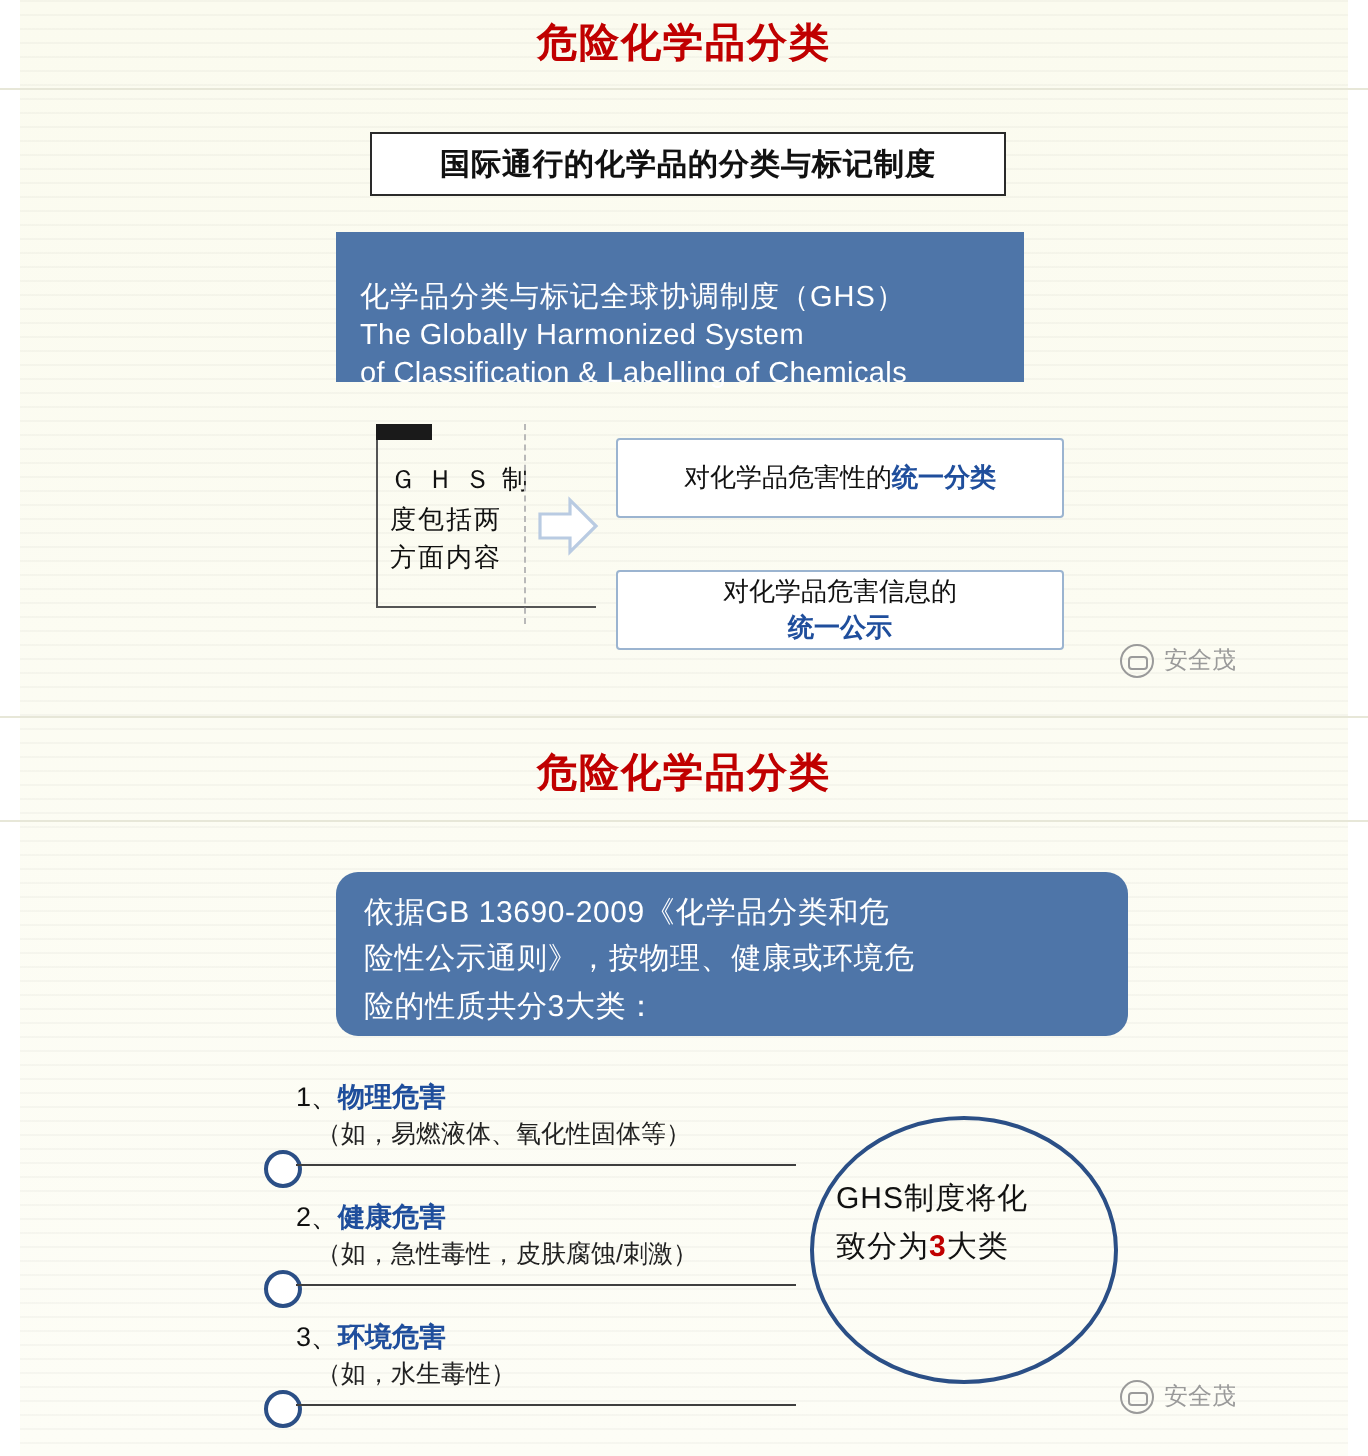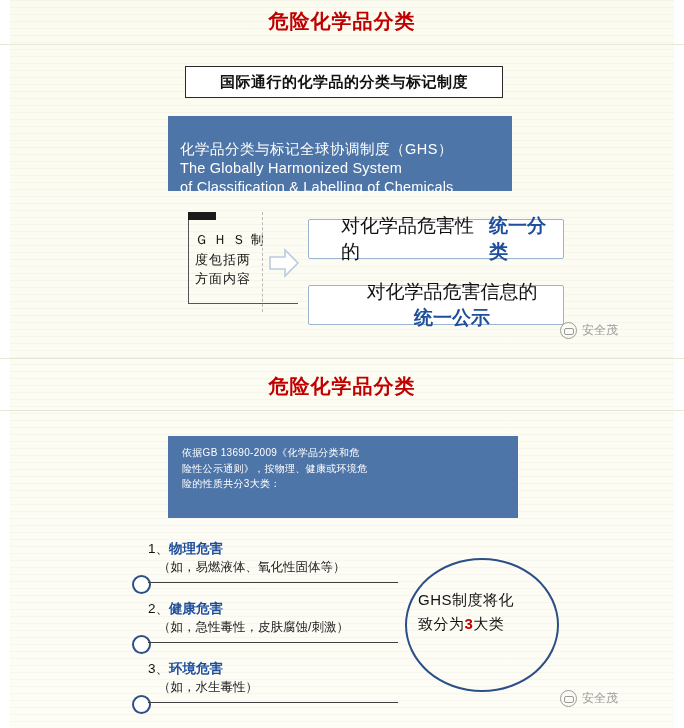--- a/index.html
+++ b/index.html
@@ -90,23 +90,22 @@
     position:absolute;left:268px;top:248px;
     width:32px;height:30px;
   }
 
   .callout{
     position:absolute;
     width:222px;height:38px;
     border:1px solid #9bb4d0;
     background:#ffffff;
     display:flex;align-items:center;justify-content:center;
-    font-size:19px;color:#111;
+    font-size:13px;color:#111;
     border-radius:2px;
-    padding-left:32px;
   }
   #callout1{left:308px;top:219px;}
   #callout2{left:308px;top:285px;flex-direction:column;}
   .callout b{color:#1f4e9c;font-weight:bold;}
 
   .wm{
     position:absolute;
     display:flex;align-items:center;gap:5px;
     color:#9a9a9a;font-size:12px;
   }
@@ -117,24 +116,24 @@
     border:1.4px solid #9a9a9a;
     position:relative;
   }
   .wm .circ::before{
     content:"";position:absolute;left:3px;top:4.5px;
     width:8px;height:5px;border:1.2px solid #9a9a9a;border-radius:2px;
   }
 
   .basis-box{
     position:absolute;left:168px;top:436px;
-    width:350px;height:82px;
+    width:396px;height:82px;
     background:#4e75a8;color:#fff;
     padding:9px 14px;box-sizing:border-box;
-    font-size:10px;line-height:1.55;letter-spacing:0.3px;
+    font-size:15px;line-height:1.55;letter-spacing:0.3px;border-radius:11px;
   }
 
   .circle-big{
     position:absolute;left:405px;top:558px;
     width:150px;height:130px;
     border:2px solid #2b4f86;
     border-radius:50%;
     background:transparent;
   }
   .circle-text{

